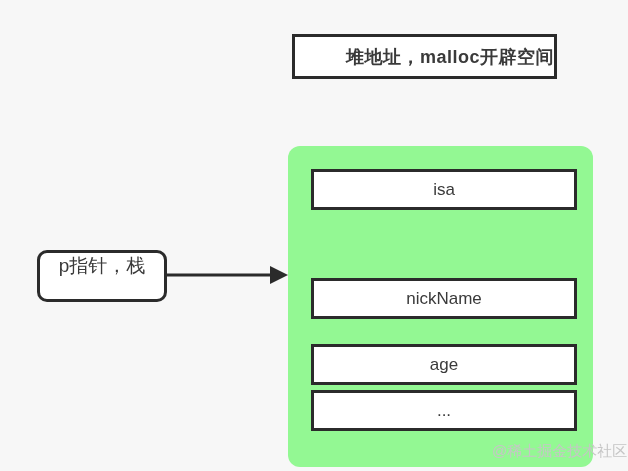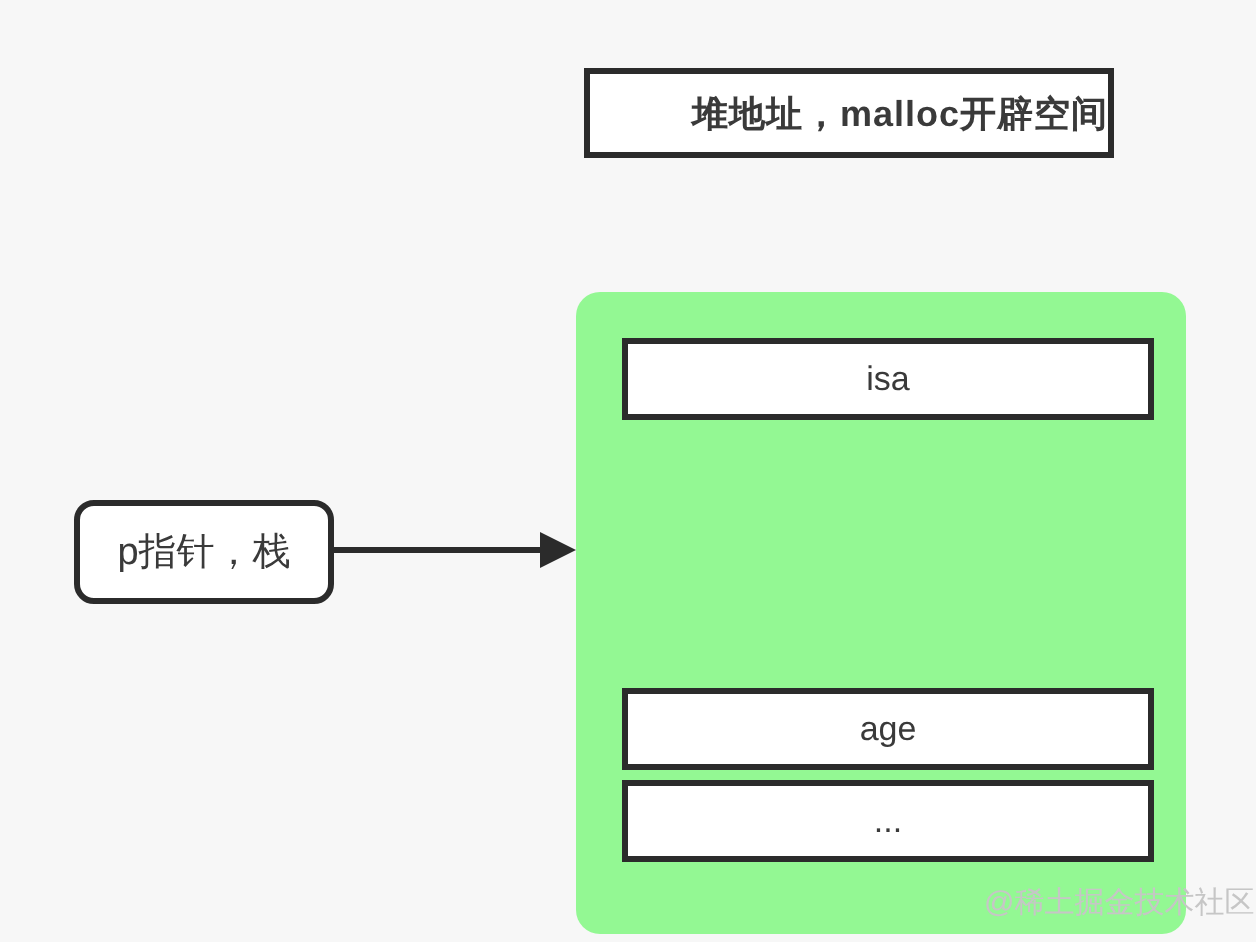--- a/index.html
+++ b/index.html
@@ -51,21 +51,21 @@
     display: flex; align-items: center; justify-content: center;
     font-size: 17px;
   }
   .pointer-box {
     position: absolute;
     left: 37px; top: 250px;
     width: 130px; height: 52px;
     background: var(--box-fill);
     border: 3px solid var(--stroke);
     border-radius: 10px;
-    display: flex; align-items: center; justify-content: center;
+    display: flex; justify-content: center;
     font-size: 19px;
     white-space: nowrap;
   }
   .arrow {
     position: absolute;
     left: 167px; top: 261px;
     width: 121px; height: 28px;
     display: block;
   }
   .arrow line { stroke: var(--stroke); stroke-width: 3; }
@@ -84,20 +84,23 @@
 <div class="canvas">
 
   <div class="title-box">
     <span>堆地址，malloc开辟空间</span>
   </div>
 
   <div class="heap-rect">
     <div class="field-box" style="top:23px">
       <span>isa</span>
     </div>
+    <div class="field-box" style="top:132px">
+      <span>nickName</span>
+    </div>
     <div class="field-box" style="top:198px">
       <span>age</span>
     </div>
     <div class="field-box" style="top:244px">
       <span>...</span>
     </div>
   </div>
 
   <div class="pointer-box">
     <span>p指针，栈</span>

